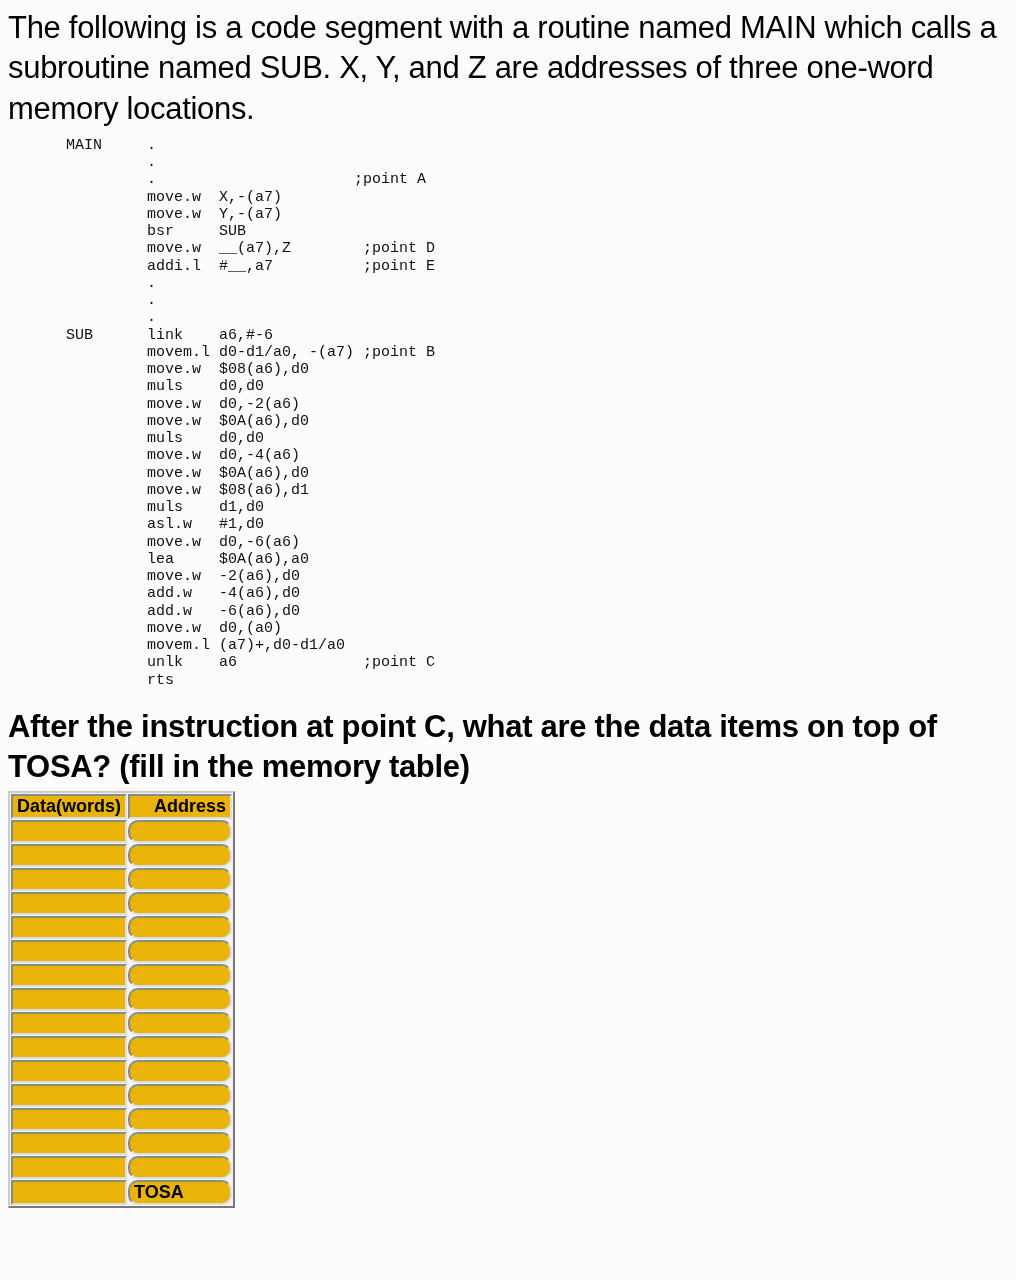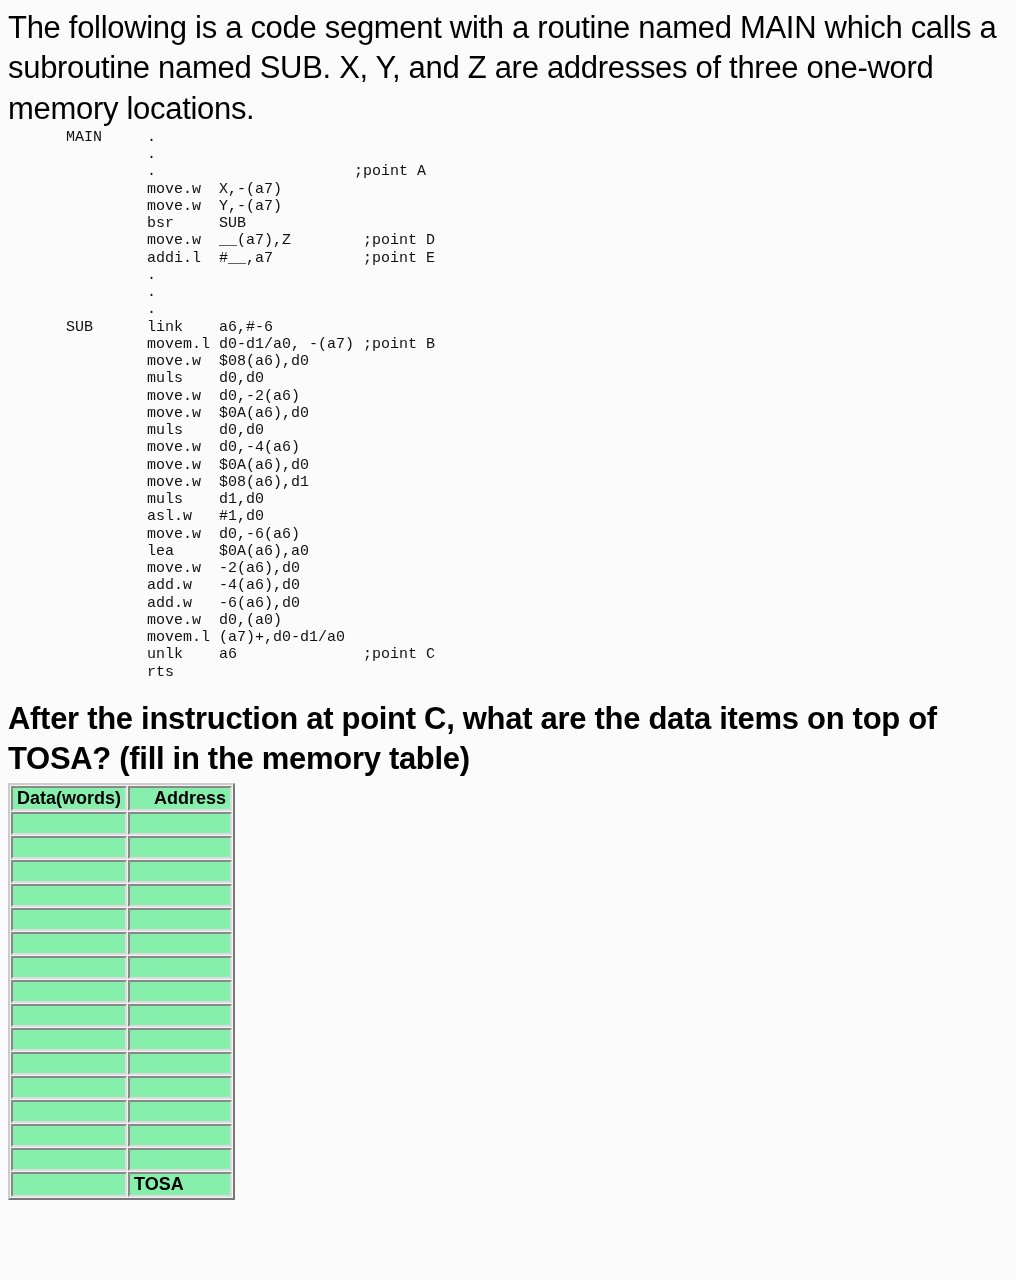--- a/index.html
+++ b/index.html
@@ -8,21 +8,21 @@
       padding: 8px;
       background: #fbfbfb;
       color: #000;
       width: 1016px;
       box-sizing: border-box;
     }
     .heading {
       font-size: 31px;
       font-weight: 400;
       line-height: 1.3;
-      margin: 0 0 0 0;
+      margin: 0 0 8px 0;
       letter-spacing: -0.3px;
     }
     .question {
       font-size: 31px;
       font-weight: 700;
       line-height: 1.3;
       margin: 18px 0 4px 0;
       letter-spacing: -0.3px;
     }
     pre.code {
@@ -35,33 +35,33 @@
     }
     table.memtable {
       border-collapse: separate;
       border-spacing: 1px;
       margin: 0;
       border: 2px outset #ccc;
       background: #f3f3f3;
     }
     table.memtable th, table.memtable td {
       border: 2px inset #ddd;
-      background: #86efac;
+      background: #eab308;
       font-family: Arial, Helvetica, sans-serif;
       font-size: 18px;
       font-weight: bold;
       text-align: left;
       vertical-align: middle;
       padding: 0 4px;
       box-sizing: border-box;
     }
     table.memtable th.col-data { width: 112px; height: 24px; }
     table.memtable th.col-addr { width: 74px; height: 24px; padding-left: 24px; }
     table.memtable td.col-data { width: 112px; height: 23px; }
-    table.memtable td.col-addr { width: 74px; height: 23px; }
+    table.memtable td.col-addr { width: 74px; height: 23px; border-radius: 10px; }
   </style>
 </head>
 <body>
 
 <div class="heading">The following is a code segment with a routine named MAIN which calls a subroutine named SUB. X, Y, and Z are addresses of three one-word memory locations.</div>
 
 <pre class="code">MAIN     .
          .
          .                      ;point A
          move.w  X,-(a7)

